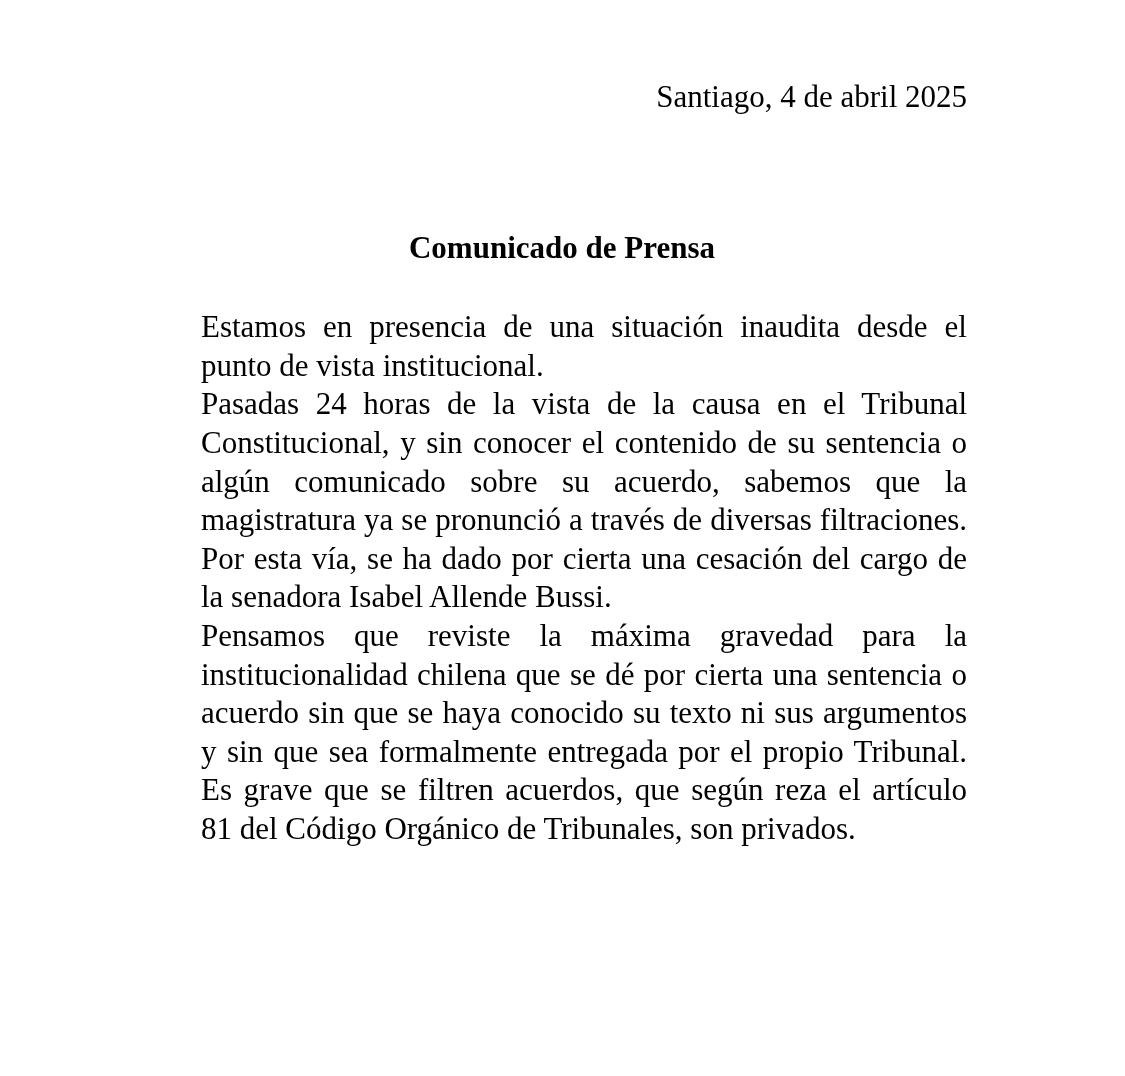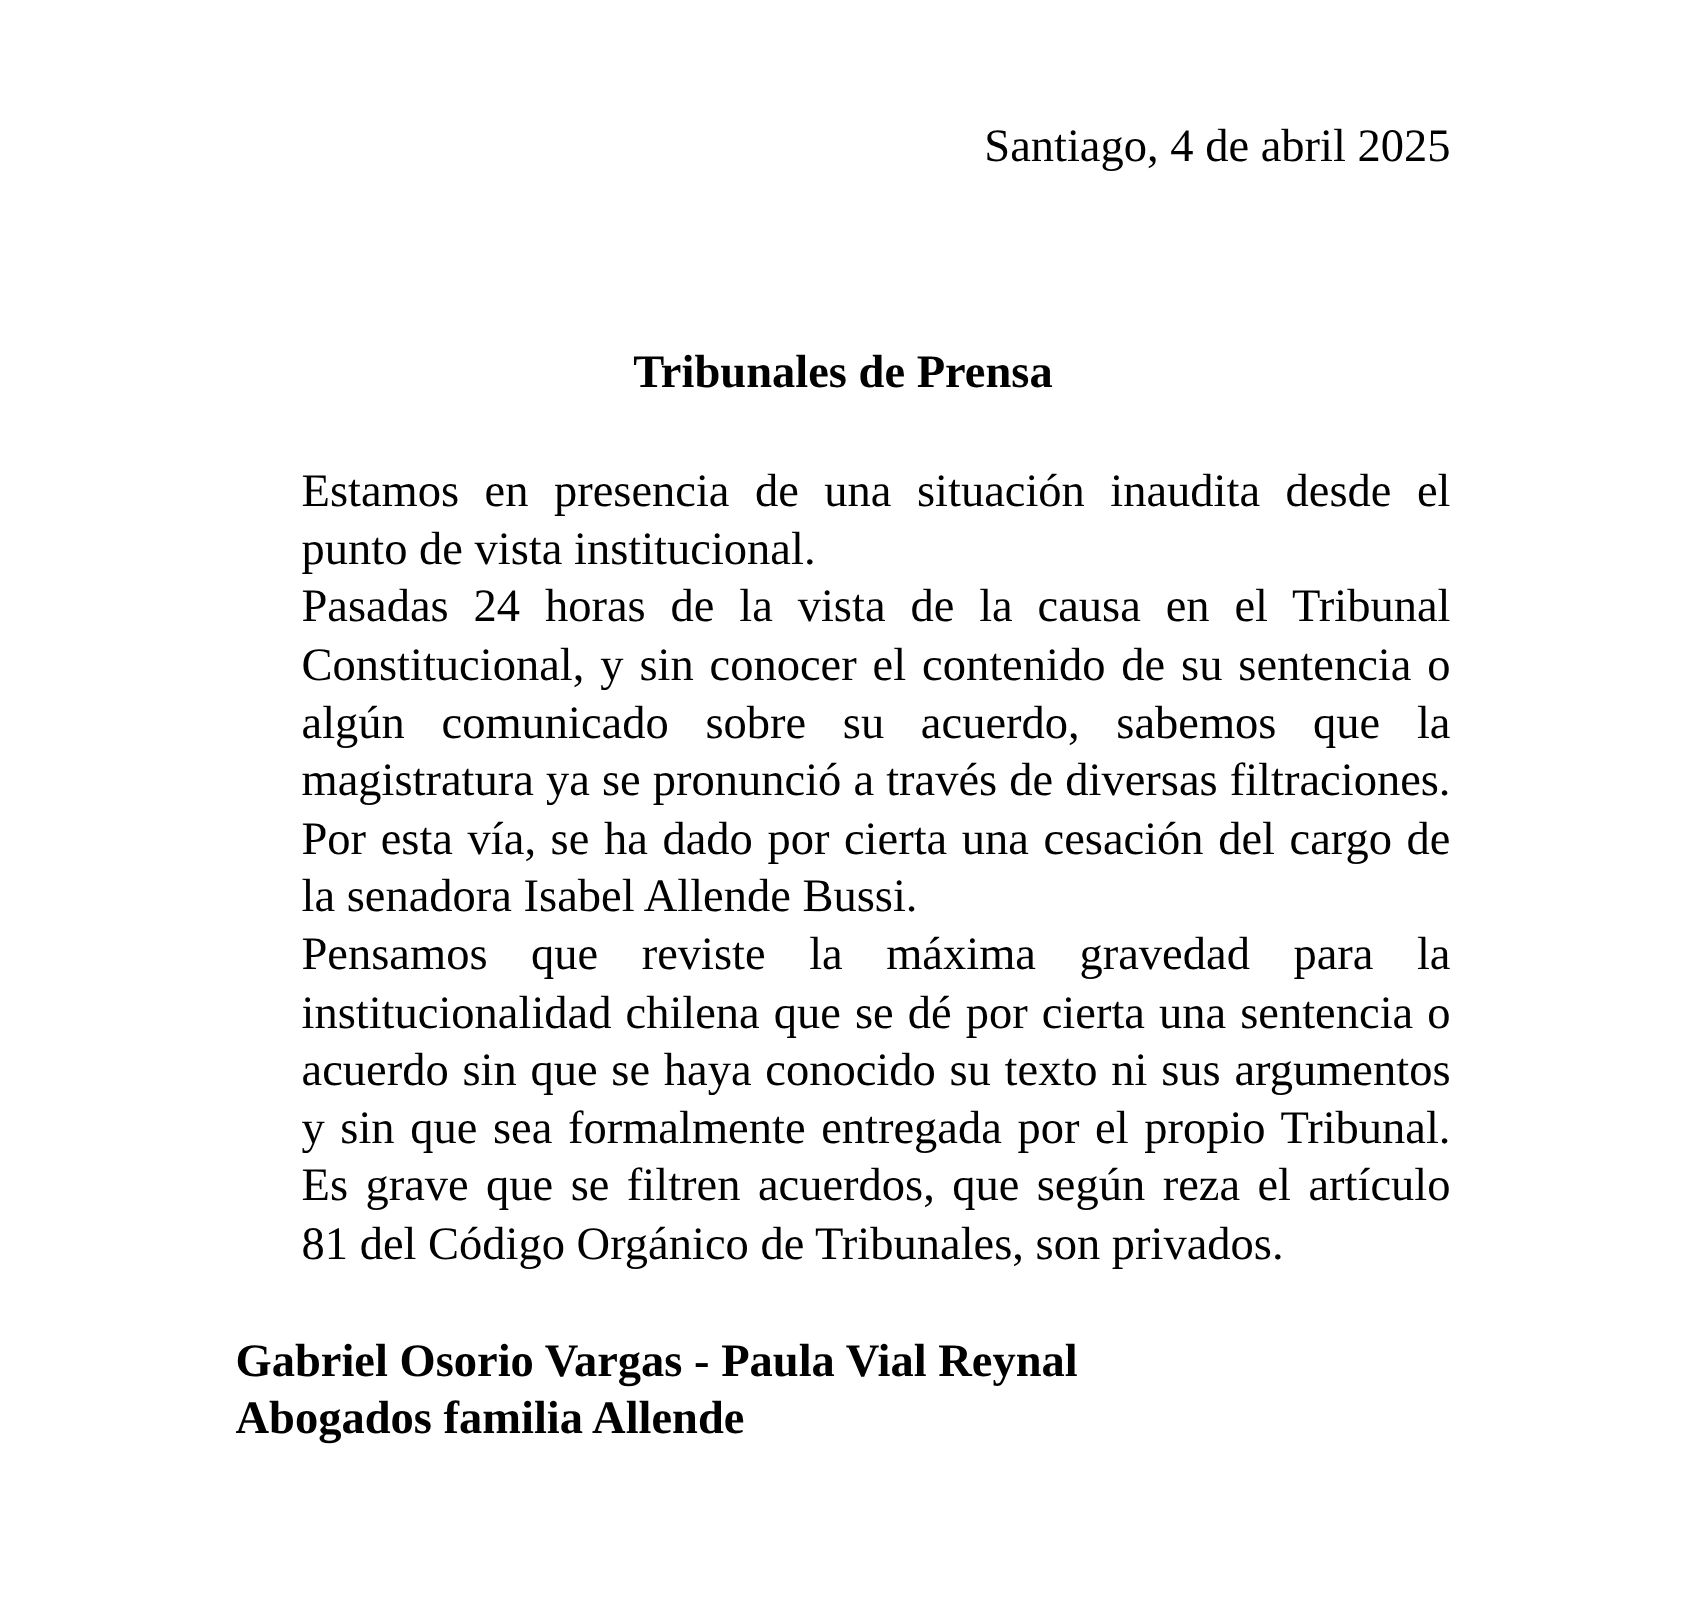--- a/index.html
+++ b/index.html
@@ -51,26 +51,22 @@
     font-weight: bold;
   }
 </style>
 </head>
 <body>
 
 <div class="page">
 
   <div class="dateline">Santiago, 4 de abril 2025</div>
 
-  <h1 class="title">Tribunales de Prensa</h1>
+  <h1 class="title">Comunicado de Prensa</h1>
 
   <div class="body-text">
     <p>Estamos en presencia de una situación inaudita desde el punto de vista institucional.</p>
     <p>Pasadas 24 horas de la vista de la causa en el Tribunal Constitucional, y sin conocer el contenido de su sentencia o algún comunicado sobre su acuerdo, sabemos que la magistratura ya se pronunció a través de diversas filtraciones. Por esta vía, se ha dado por cierta una cesación del cargo de la senadora Isabel Allende Bussi.</p>
     <p>Pensamos que reviste la máxima gravedad para la institucionalidad chilena que se dé por cierta una sentencia o acuerdo sin que se haya conocido su texto ni sus argumentos y sin que sea formalmente entregada por el propio Tribunal. Es grave que se filtren acuerdos, que según reza el artículo 81 del Código Orgánico de Tribunales, son privados.</p>
   </div>
 
-  <div class="signature">
-    <div>Gabriel Osorio Vargas - Paula Vial Reynal</div>
-    <div>Abogados familia Allende</div>
-  </div>
 
 </div>
 
 </body></html>

